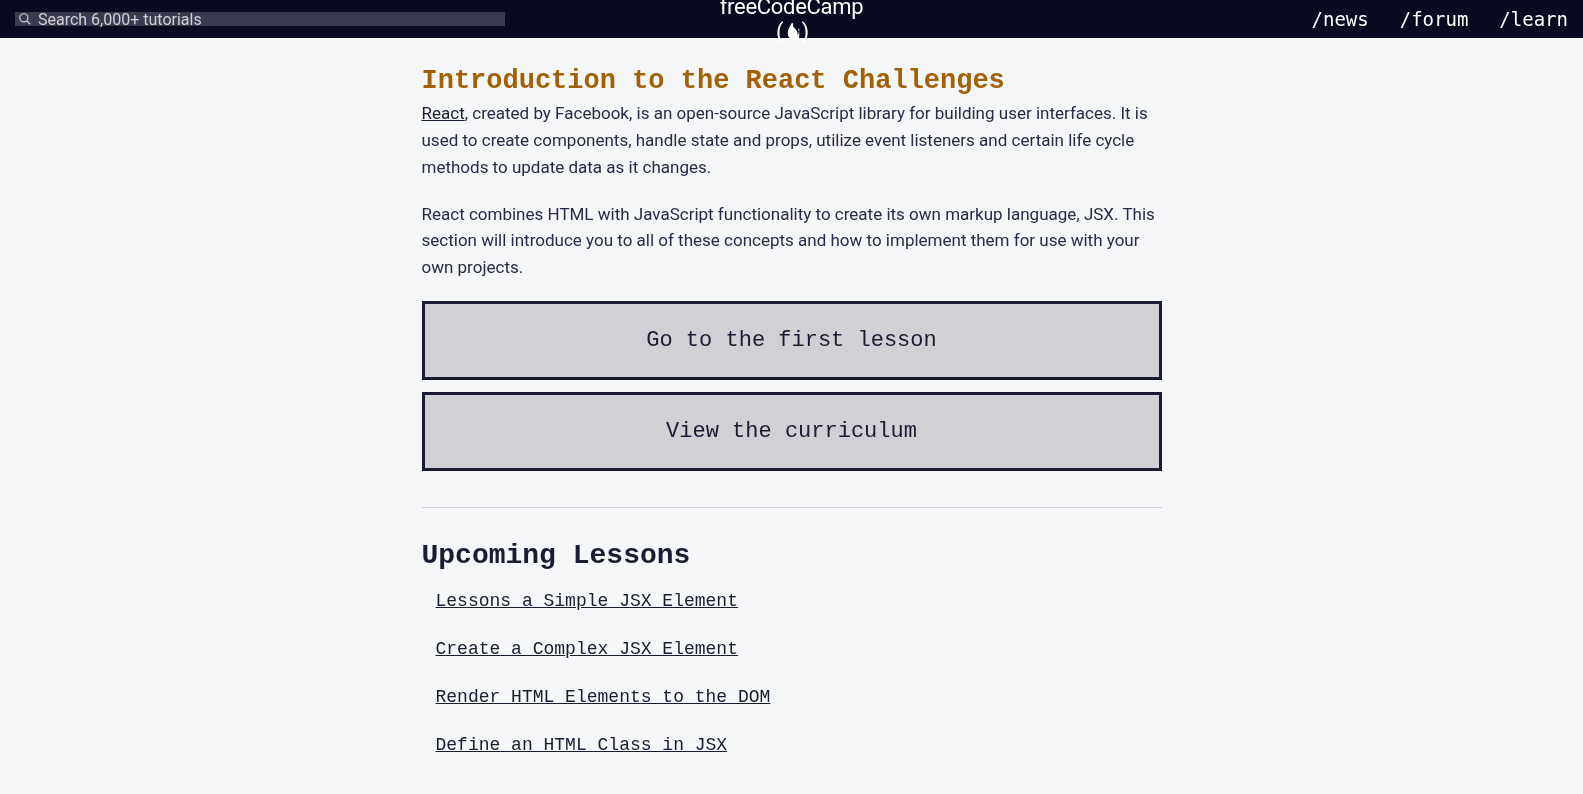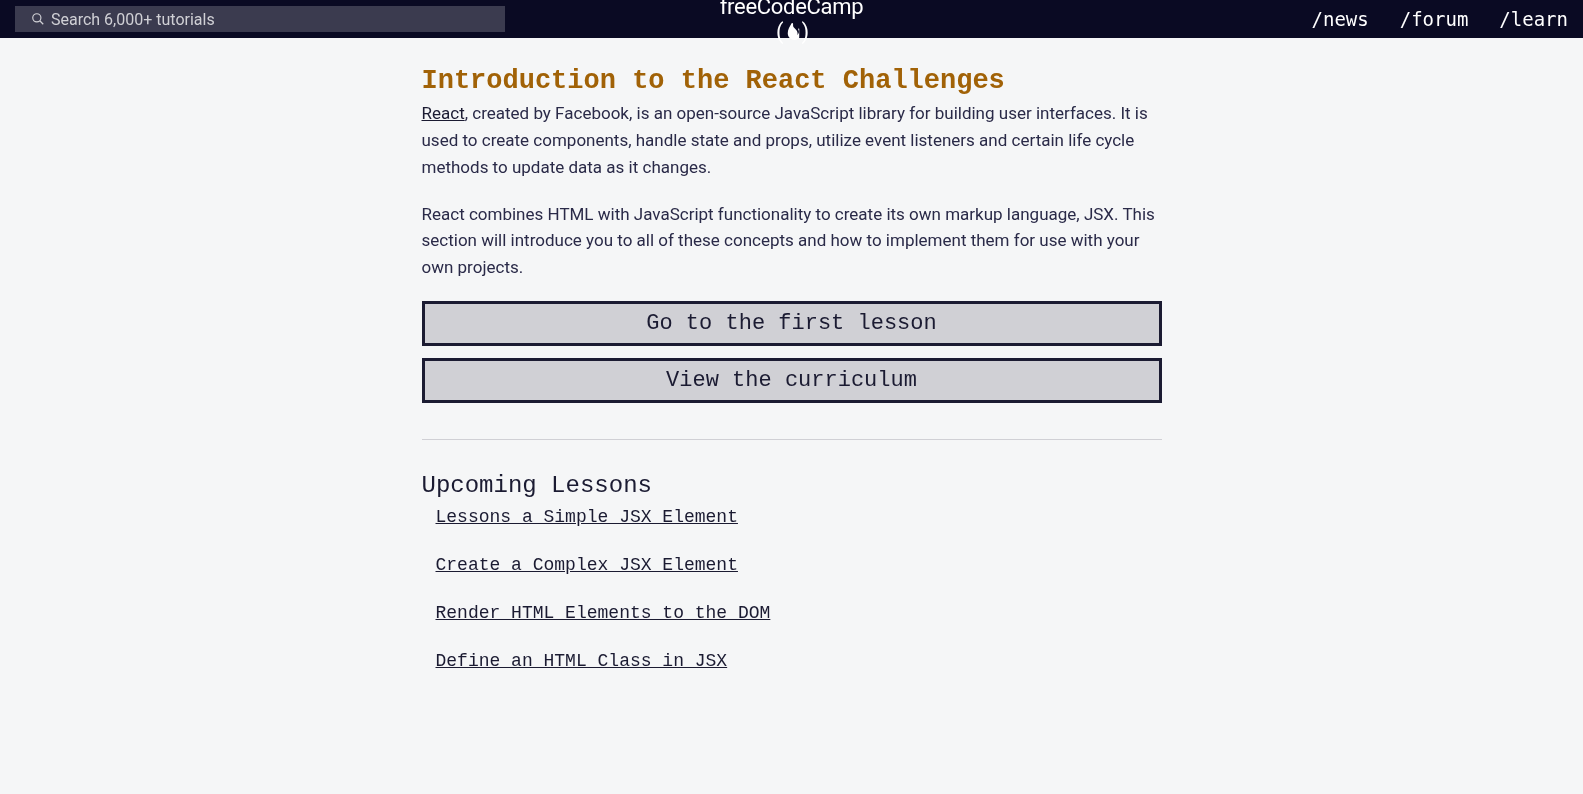--- a/index.html
+++ b/index.html
@@ -21,23 +21,23 @@
   justify-content: space-between;
 }
 .nav-left {
   display: flex;
   align-items: center;
 }
 .search-wrap {
   background: #3b3b4f;
   display: flex;
   align-items: center;
-  padding: 2px 16px;
+  padding: 2px 3px;
   width: 490px;
-  height: 26px;
+  height: 14px;
 }
 .search-icon {
   width: 14px;
   height: 14px;
   margin-right: 6px;
   flex-shrink: 0;
 }
 .search-input {
   background: transparent;
   border: none;
@@ -112,37 +112,37 @@
 }
 .cta-button {
   display: block;
   width: 100%;
   background: #d0d0d5;
   border: 3px solid #1b1b32;
   font-family: "Consolas", "Menlo", "Courier New", monospace;
   font-size: 22px;
   color: #1b1b32;
   text-align: center;
-  padding: 7px 0;
+  padding: 24px 0;
   margin-top: 12px;
   cursor: pointer;
 }
 .cta-button:first-of-type {
   margin-top: 8px;
 }
 hr {
   border: none;
   border-top: 1px solid #d0d0d5;
   margin: 36px 0 32px;
 }
 .section-title {
   font-family: "Consolas", "Menlo", "Courier New", monospace;
-  font-size: 24px;
-  font-weight: 400;
-  margin-bottom: 8px;
+  font-size: 28px;
+  font-weight: 700;
+  margin-bottom: 20px;
 }
 .lesson-list {
   list-style: none;
   padding-left: 14px;
 }
 .lesson-list li {
   margin-bottom: 28px;
 }
 .lesson-list a {
   font-family: "Consolas", "Menlo", "Courier New", monospace;

